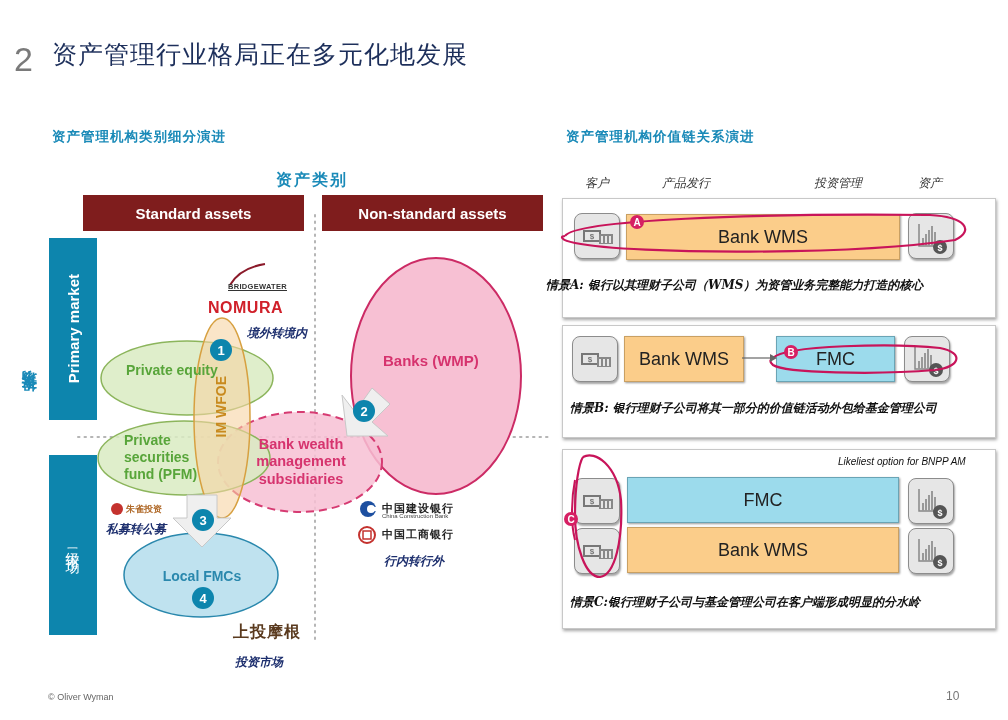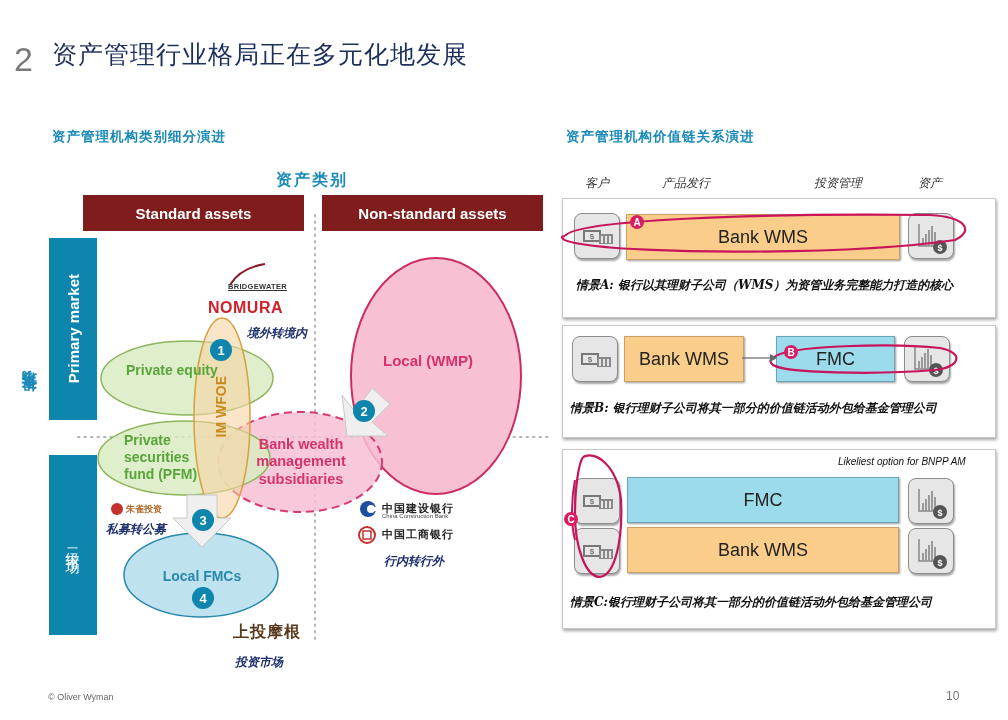--- a/index.html
+++ b/index.html
@@ -105,21 +105,21 @@
   </g>
 
   <circle cx="117" cy="509" r="6" fill="#c4322e"></circle>
 </svg>
 
 <div class="abs ell-label" style="left:126px; top:362px; font-size:14px; color:#58a53a; text-align:left;">Private equity</div>
 <div class="abs ell-label" style="left:124px; top:432px; width:90px; font-size:14px; color:#58a53a; text-align:left;">Private securities fund (PFM)</div>
 <div class="abs" style="left:213px; top:372px; height:70px; display:flex; align-items:center;">
   <span class="vtext ell-label" style="font-size:14px; color:#c88a1e;">IM WFOE</span>
 </div>
-<div class="abs ell-label" style="left:383px; top:352px; font-size:15px; color:#d6336e;">Local (WMP)</div>
+<div class="abs ell-label" style="left:383px; top:352px; font-size:15px; color:#d6336e;">Banks (WMP)</div>
 <div class="abs ell-label" style="left:245px; top:436px; width:112px; font-size:14.5px; color:#d6336e;">Bank wealth management subsidiaries</div>
 <div class="abs ell-label" style="left:152px; top:568px; width:100px; font-size:14px; color:#2a88ad;">Local FMCs</div>
 
 <div class="abs logo-text" style="left:228px; top:282px; font-size:7.5px; color:#333; letter-spacing:0.3px;text-decoration:underline;">BRIDGEWATER</div>
 <div class="abs logo-text" style="left:208px; top:299px; font-size:16px; color:#d0202a; letter-spacing:0.5px;">NOMURA</div>
 <div class="abs logo-text" style="left:126px; top:503px; font-size:9px; color:#b06a2a; font-family:'DejaVu Serif', serif;">朱雀投资</div>
 <div class="abs logo-text" style="left:382px; top:501px; font-size:11px; color:#222; letter-spacing:1px;">中国建设银行</div>
 <div class="abs" style="left:382px; top:513px; font-size:6px; color:#444;">China Construction Bank</div>
 <div class="abs logo-text" style="left:382px; top:527px; font-size:11px; color:#222; letter-spacing:1px;">中国工商银行</div>
 <div class="abs logo-text" style="left:233px; top:622px; font-size:16px; color:#5a3a1e; font-family:'DejaVu Serif', serif; letter-spacing:1px;">上投摩根</div>
@@ -167,21 +167,21 @@
     </svg>
 </div>
 <div class="abs bar bar-orange" style="left:626px; top:214px; width:272px; height:44px;">
   <span>Bank WMS</span>
 </div>
 <div class="abs icon-box" style="left:908px; top:213px;">
   <svg width="44" height="44">
       <use href="#asset-glyph"></use>
     </svg>
 </div>
-<div class="abs scenario" style="left:576px; top:277px;">情景A: 银行以其理财子公司（WMS）为资管业务完整能力打造的核心</div>
+<div class="abs scenario" style="left:546px; top:277px;">情景A: 银行以其理财子公司（WMS）为资管业务完整能力打造的核心</div>
 
 <div class="abs panel" style="left:562px; top:325px; width:432px; height:111px;"></div>
 <div class="abs icon-box" style="left:572px; top:336px;">
   <svg width="44" height="44">
       <use href="#client-glyph"></use>
     </svg>
 </div>
 <div class="abs bar bar-orange" style="left:624px; top:336px; width:118px; height:44px;">
   <span>Bank WMS</span>
 </div>
@@ -216,21 +216,21 @@
 <div class="abs icon-box" style="left:908px; top:478px;">
   <svg width="44" height="44">
       <use href="#asset-glyph"></use>
     </svg>
 </div>
 <div class="abs icon-box" style="left:908px; top:528px;">
   <svg width="44" height="44">
       <use href="#asset-glyph"></use>
     </svg>
 </div>
-<div class="abs scenario" style="left:570px; top:594px;">情景C:银行理财子公司将其一部分的价值链活动外包给基金管理公司</div>
+<div class="abs scenario" style="left:570px; top:594px;">情景C:银行理财子公司与基金管理公司在客户端形成明显的分水岭</div>
 
 <svg class="abs" style="left:555px; top:195px;" width="450" height="400">
 
   <path d="M10,41 C20,25 200,18 375,20 C410,22 420,35 400,45 C300,60 80,60 20,48 C5,45 5,41 10,41" fill="none" stroke="#c8145a" stroke-width="2.2"></path>
   <g>
     <circle cx="82" cy="27" r="7" fill="#d61f63"></circle>
     <text x="82" y="31" text-anchor="middle" font-size="10" font-weight="bold" fill="#fff" font-family="Liberation Sans, sans-serif">A</text>
   </g>
 
   <path d="M218,163 C230,150 340,148 385,153 C410,158 405,172 380,175 C320,180 230,178 218,170 C214,167 215,164 218,163" fill="none" stroke="#c8145a" stroke-width="2.2"></path>

